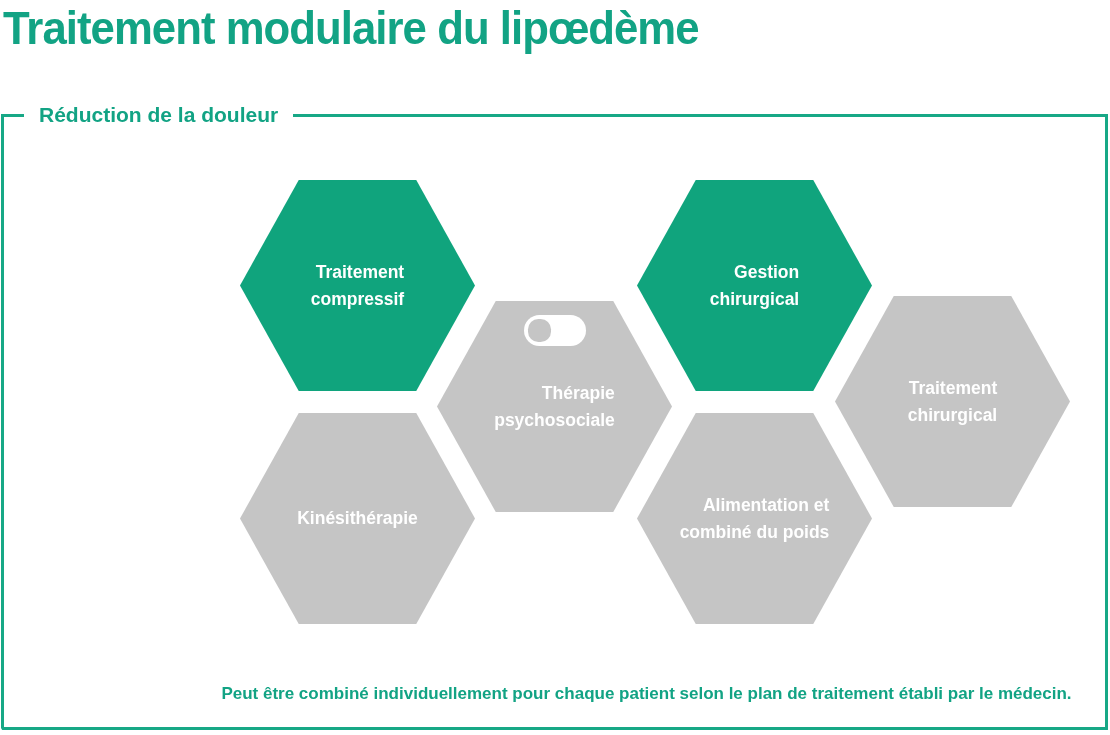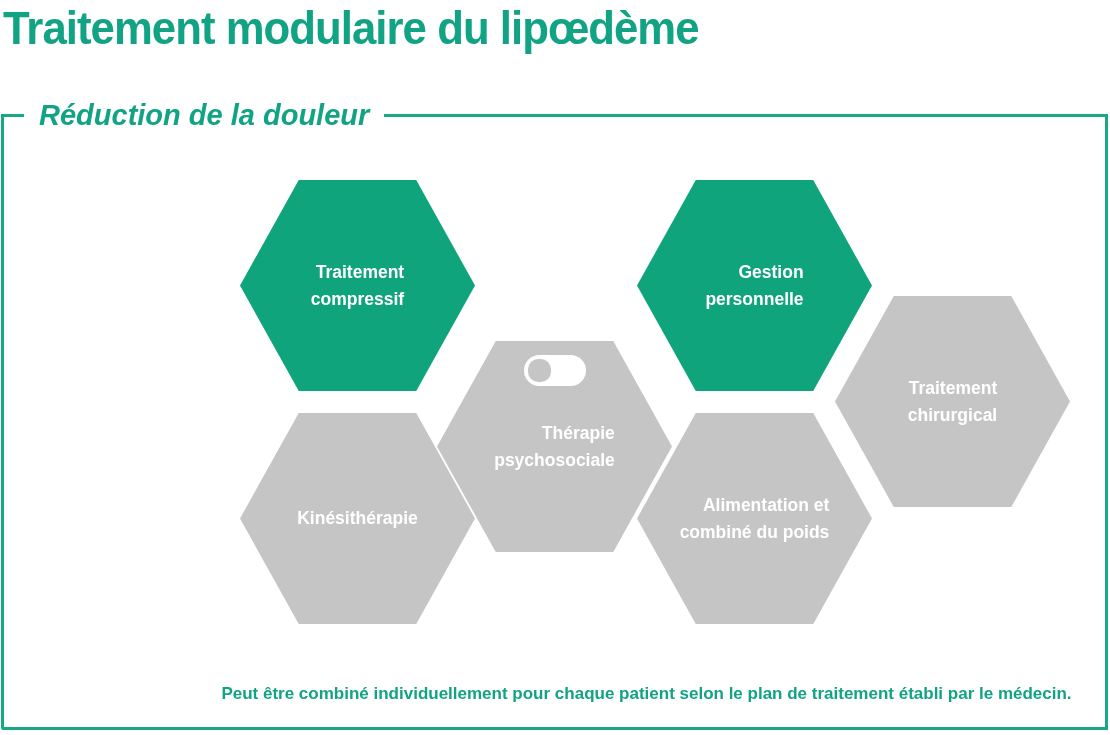--- a/index.html
+++ b/index.html
@@ -37,26 +37,25 @@
     border: 3px solid var(--frame-border);
     background: transparent;
   }
 
   .legend {
     position: absolute;
     top: -18px;
     left: 20px;
     background: #ffffff;
     padding: 0 15px;
-    font-size: 29px;
+    font-size: 21px;
     font-weight: bold;
     color: var(--accent);
     white-space: nowrap;
     line-height: 32px;
-    font-style: italic;
   }
 
   .hex {
     position: absolute;
     width: 235px;
     height: 211px;
     clip-path: polygon(25% 0, 75% 0, 100% 50%, 75% 100%, 25% 100%, 0 50%);
     display: flex;
     align-items: center;
     justify-content: center;
@@ -69,21 +68,21 @@
     color: var(--text-on-hex);
     font-weight: bold;
     font-size: 17.5px;
     line-height: 27px;
     white-space: pre-line;
   }
 
   .hex-cpi        { left: 40px;  top: 295px; }
   .hex-compressif { left: 240px; top: 180px; }
   .hex-kinesi     { left: 240px; top: 413px; }
-  .hex-psycho     { left: 437px; top: 301px; margin-top: 40px; }
+  .hex-psycho     { left: 437px; top: 301px; }
   .hex-gestion    { left: 637px; top: 180px; }
   .hex-aliment    { left: 637px; top: 413px; }
   .hex-chirurgical{ left: 835px; top: 296px; }
 
   .toggle {
     position: absolute;
     top: 14px;
     left: 50%;
     transform: translateX(-50%);
     width: 62px;
@@ -137,21 +136,21 @@
   <div class="hex gray hex-psycho">
     <span class="toggle">
       <span class="toggle-knob"></span>
     </span>
     <span class="hex-label">Thérapie
 psychosociale</span>
   </div>
 
   <div class="hex green hex-gestion">
     <span class="hex-label">Gestion
-personnelle</span>
+chirurgical</span>
   </div>
 
   <div class="hex gray hex-aliment">
     <span class="hex-label">Alimentation et
 combiné du poids</span>
   </div>
 
   <div class="hex gray hex-chirurgical">
     <span class="hex-label">Traitement
 chirurgical</span>

